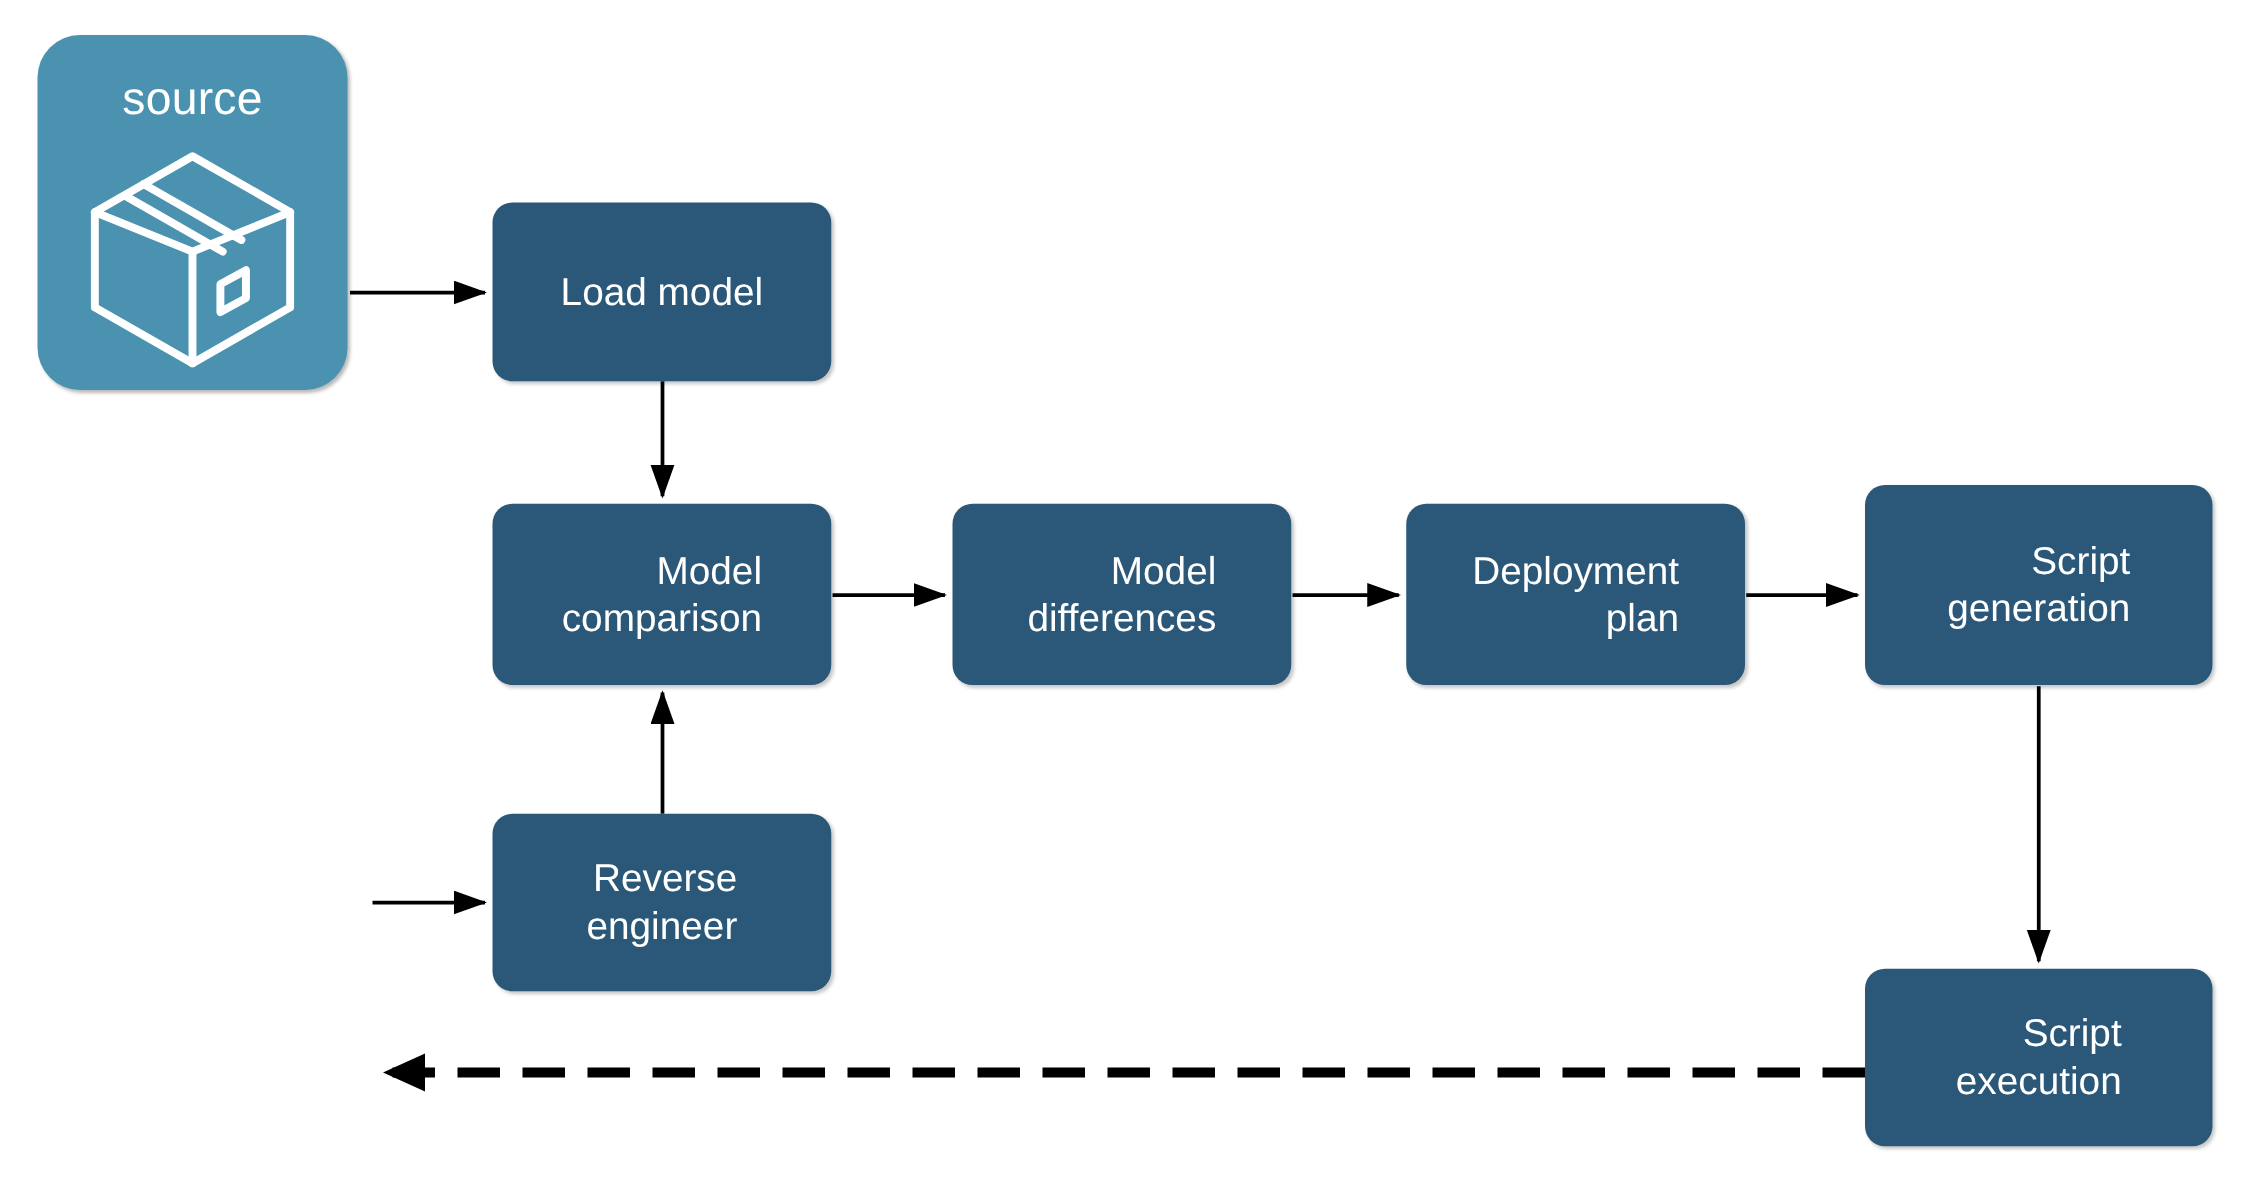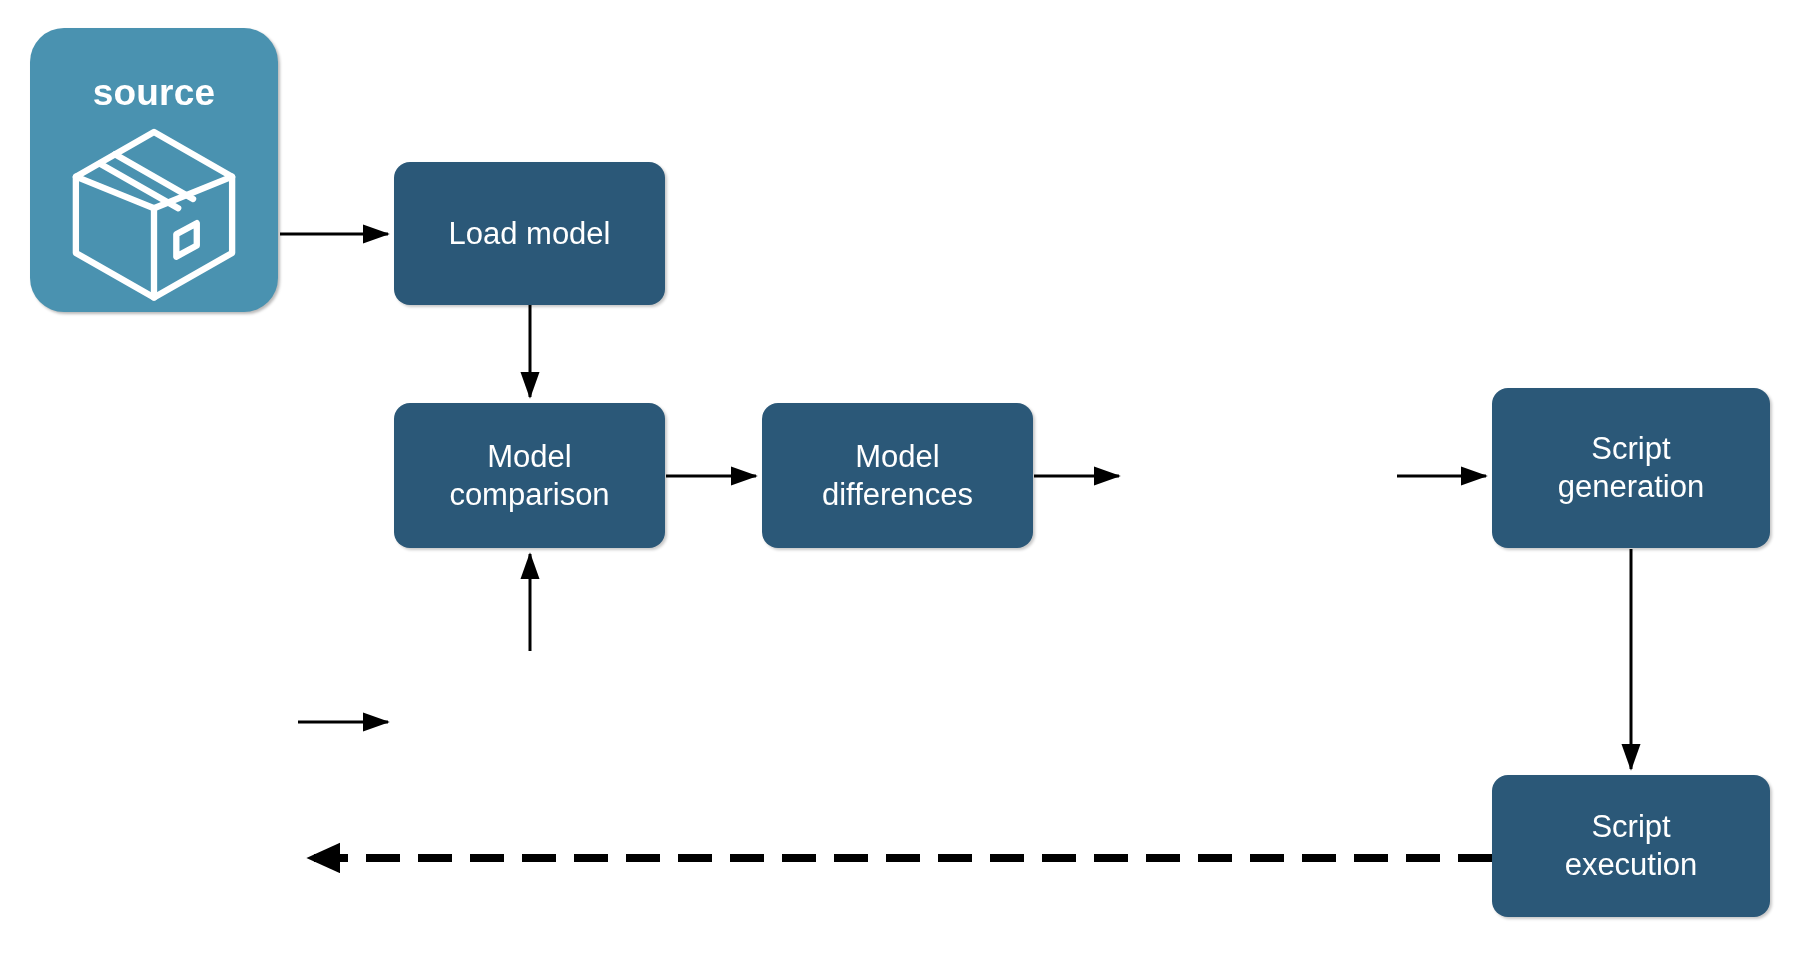--- a/index.html
+++ b/index.html
@@ -21,42 +21,42 @@
     position: absolute;
     background: #4a92b0;
     border-radius: 34px;
     box-shadow: 2px 2px 3px rgba(0,0,0,0.28);
     display: flex;
     flex-direction: column;
     align-items: center;
   }
   .endpoint-label {
     color: #ffffff;
-    font-weight: bold;
+    font-weight: normal;
     font-size: 37px;
     letter-spacing: 0.2px;
     line-height: 1;
-    margin-top: 46px;
+    margin-top: 32px;
   }
   .endpoint-icon {
     flex: 1 1 auto;
     display: flex;
     align-items: center;
     justify-content: center;
     width: 100%;
   }
   .proc {
     position: absolute;
     background: #2b5878;
     border-radius: 16px;
     box-shadow: 2px 2px 3px rgba(0,0,0,0.22);
     display: flex;
     align-items: center;
     justify-content: center;
-    text-align: center;
+    text-align: right;
     color: #ffffff;
     font-size: 31px;
     line-height: 1.22;
     padding: 4px 10px;
     box-sizing: border-box;
   }
   .proc span { display: block; white-space: pre-line; }
   #edges {
     position: absolute;
     left: 0; top: 0;
@@ -123,25 +123,33 @@
   <div class="proc" style="left:394px; top:403px; width:271px; height:145px;">
     <span>Model
 comparison</span>
   </div>
 
   <div class="proc" style="left:762px; top:403px; width:271px; height:145px;">
     <span>Model
 differences</span>
   </div>
 
+  <div class="proc" style="left:1125px; top:403px; width:271px; height:145px;">
+    <span>Deployment
+plan</span>
+  </div>
 
   <div class="proc" style="left:1492px; top:388px; width:278px; height:160px;">
     <span>Script
 generation</span>
   </div>
 
+  <div class="proc" style="left:394px; top:651px; width:271px; height:142px;">
+    <span>Reverse
+engineer</span>
+  </div>
 
   <div class="proc" style="left:1492px; top:775px; width:278px; height:142px;">
     <span>Script
 execution</span>
   </div>
 
 </div>
 
 </body></html>

